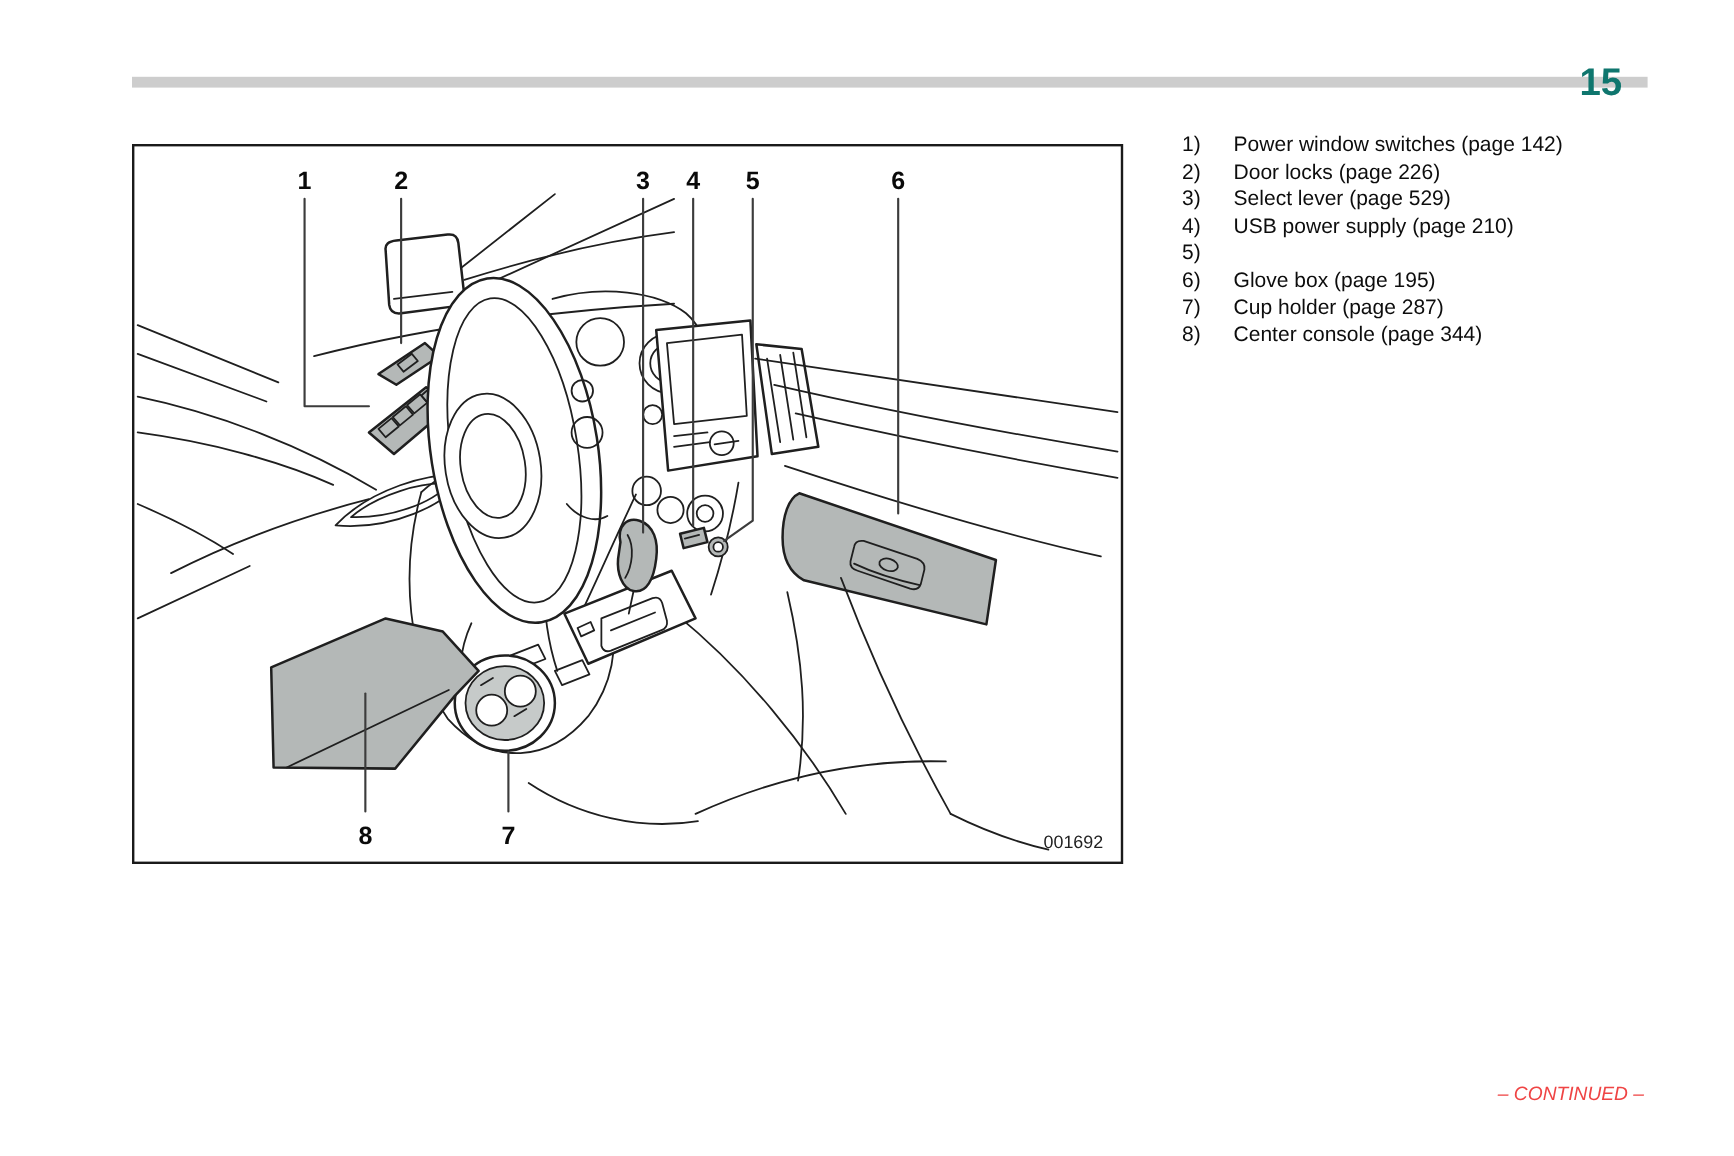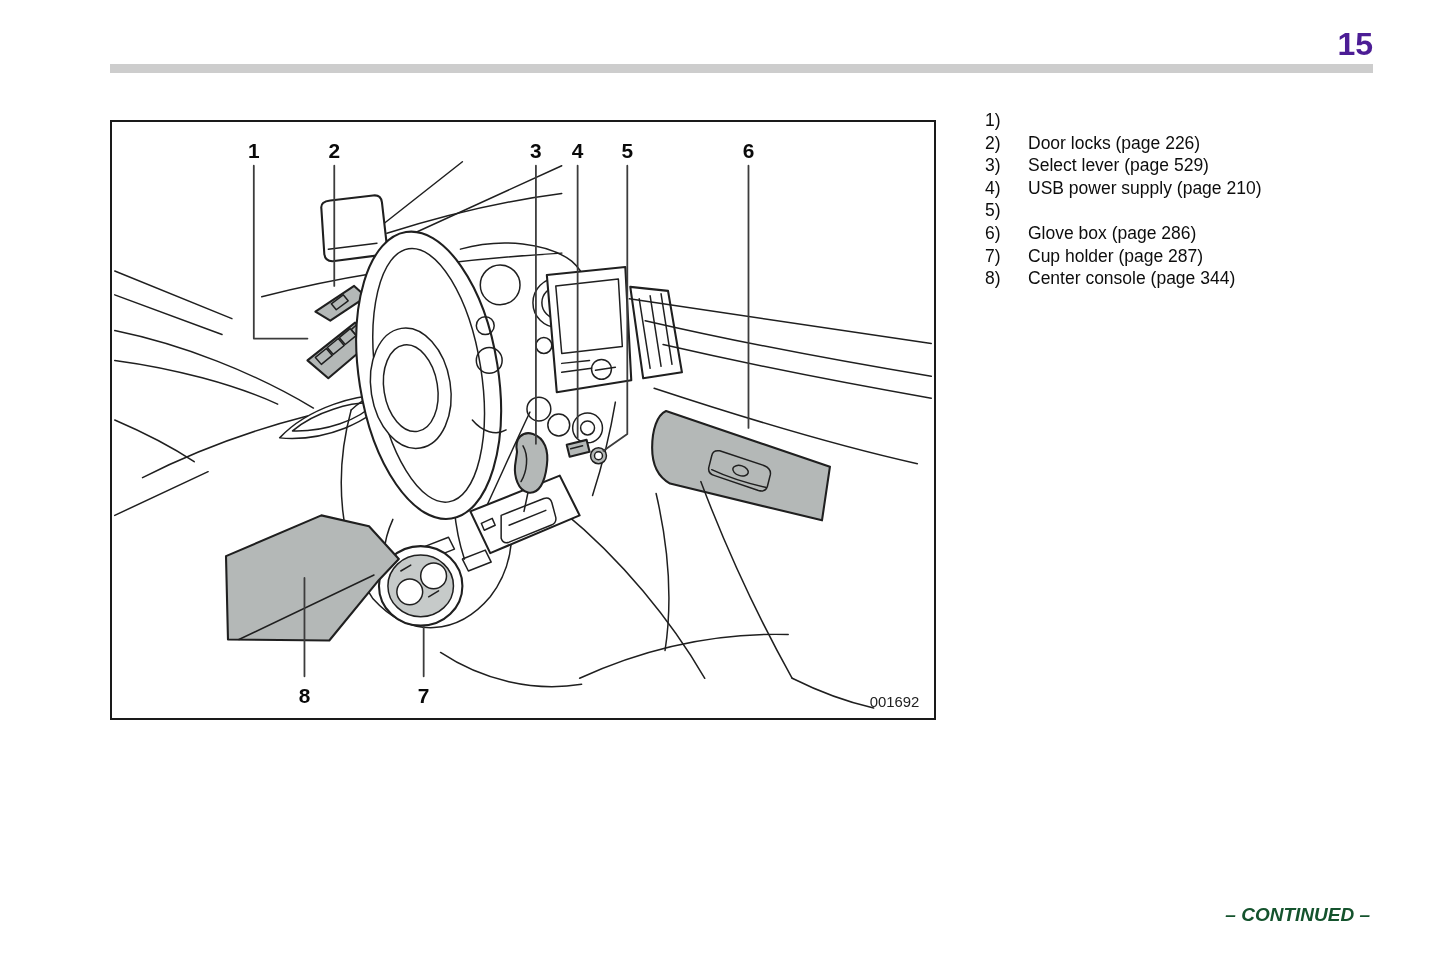--- a/index.html
+++ b/index.html
@@ -4,36 +4,36 @@
 <style>
   html,body { margin:0; padding:0; }
   body {
     width:1445px; height:963px; position:relative;
     background:#ffffff; color:#111;
     font-family:"Liberation Sans", sans-serif;
     overflow:hidden;
   }
   .topbar { position:absolute; left:110px; top:64px; width:1263px; height:9px; background:#cdcdcd; }
   .pageno {
-    position:absolute; left:1295px; top:28px; width:78px; text-align:right;
-    font-size:32px; font-weight:bold; line-height:32px; color:#4c1d95;
+    position:absolute; left:1295px; top:52px; width:78px; text-align:center;
+    font-size:32px; font-weight:bold; line-height:32px; color:#0f766e;
   }
   .figure-box {
     position:absolute; left:110px; top:120px; width:826px; height:600px;
     border:2px solid #1a1a1a; box-sizing:border-box; background:#fff;
   }
   .figure-box svg { width:100%; height:100%; display:block; }
 
   .legend { position:absolute; left:985px; top:109px; }
   .legend-row { display:flex; font-size:17.5px; line-height:22.6px; white-space:nowrap; color:#0d0d0d; }
   .legend-num { width:43px; flex:0 0 43px; }
 
   .continued {
     position:absolute; left:1060px; top:904px; width:310px; text-align:right;
-    font-size:19px; font-weight:bold; font-style:italic; color:#14532d;
+    font-size:16px; font-weight:normal; font-style:italic; color:#ef4444;
   }
 
   
   svg path, svg ellipse, svg circle {
     fill:none; stroke:#1f1f1f; stroke-width:1.5;
     stroke-linecap:round; stroke-linejoin:round;
   }
   svg .thick { stroke-width:2.1; }
   svg .shade { fill:#b4b8b7; }
   svg .shadelight { fill:#c6cac9; }
@@ -210,39 +210,40 @@
     <text class="callout" x="313" y="585">7</text>
     <text class="callout" x="193" y="585">8</text>
 
     <text class="figcode" x="812" y="589">001692</text>
   </svg>
 </div>
 
 <div class="legend">
   <div class="legend-row">
     <span class="legend-num">1)</span>
+    <span class="legend-label">Power window switches (page 142)</span>
   </div>
   <div class="legend-row">
     <span class="legend-num">2)</span>
     <span class="legend-label">Door locks (page 226)</span>
   </div>
   <div class="legend-row">
     <span class="legend-num">3)</span>
     <span class="legend-label">Select lever (page 529)</span>
   </div>
   <div class="legend-row">
     <span class="legend-num">4)</span>
     <span class="legend-label">USB power supply (page 210)</span>
   </div>
   <div class="legend-row">
     <span class="legend-num">5)</span>
   </div>
   <div class="legend-row">
     <span class="legend-num">6)</span>
-    <span class="legend-label">Glove box (page 286)</span>
+    <span class="legend-label">Glove box (page 195)</span>
   </div>
   <div class="legend-row">
     <span class="legend-num">7)</span>
     <span class="legend-label">Cup holder (page 287)</span>
   </div>
   <div class="legend-row">
     <span class="legend-num">8)</span>
     <span class="legend-label">Center console (page 344)</span>
   </div>
 </div>

